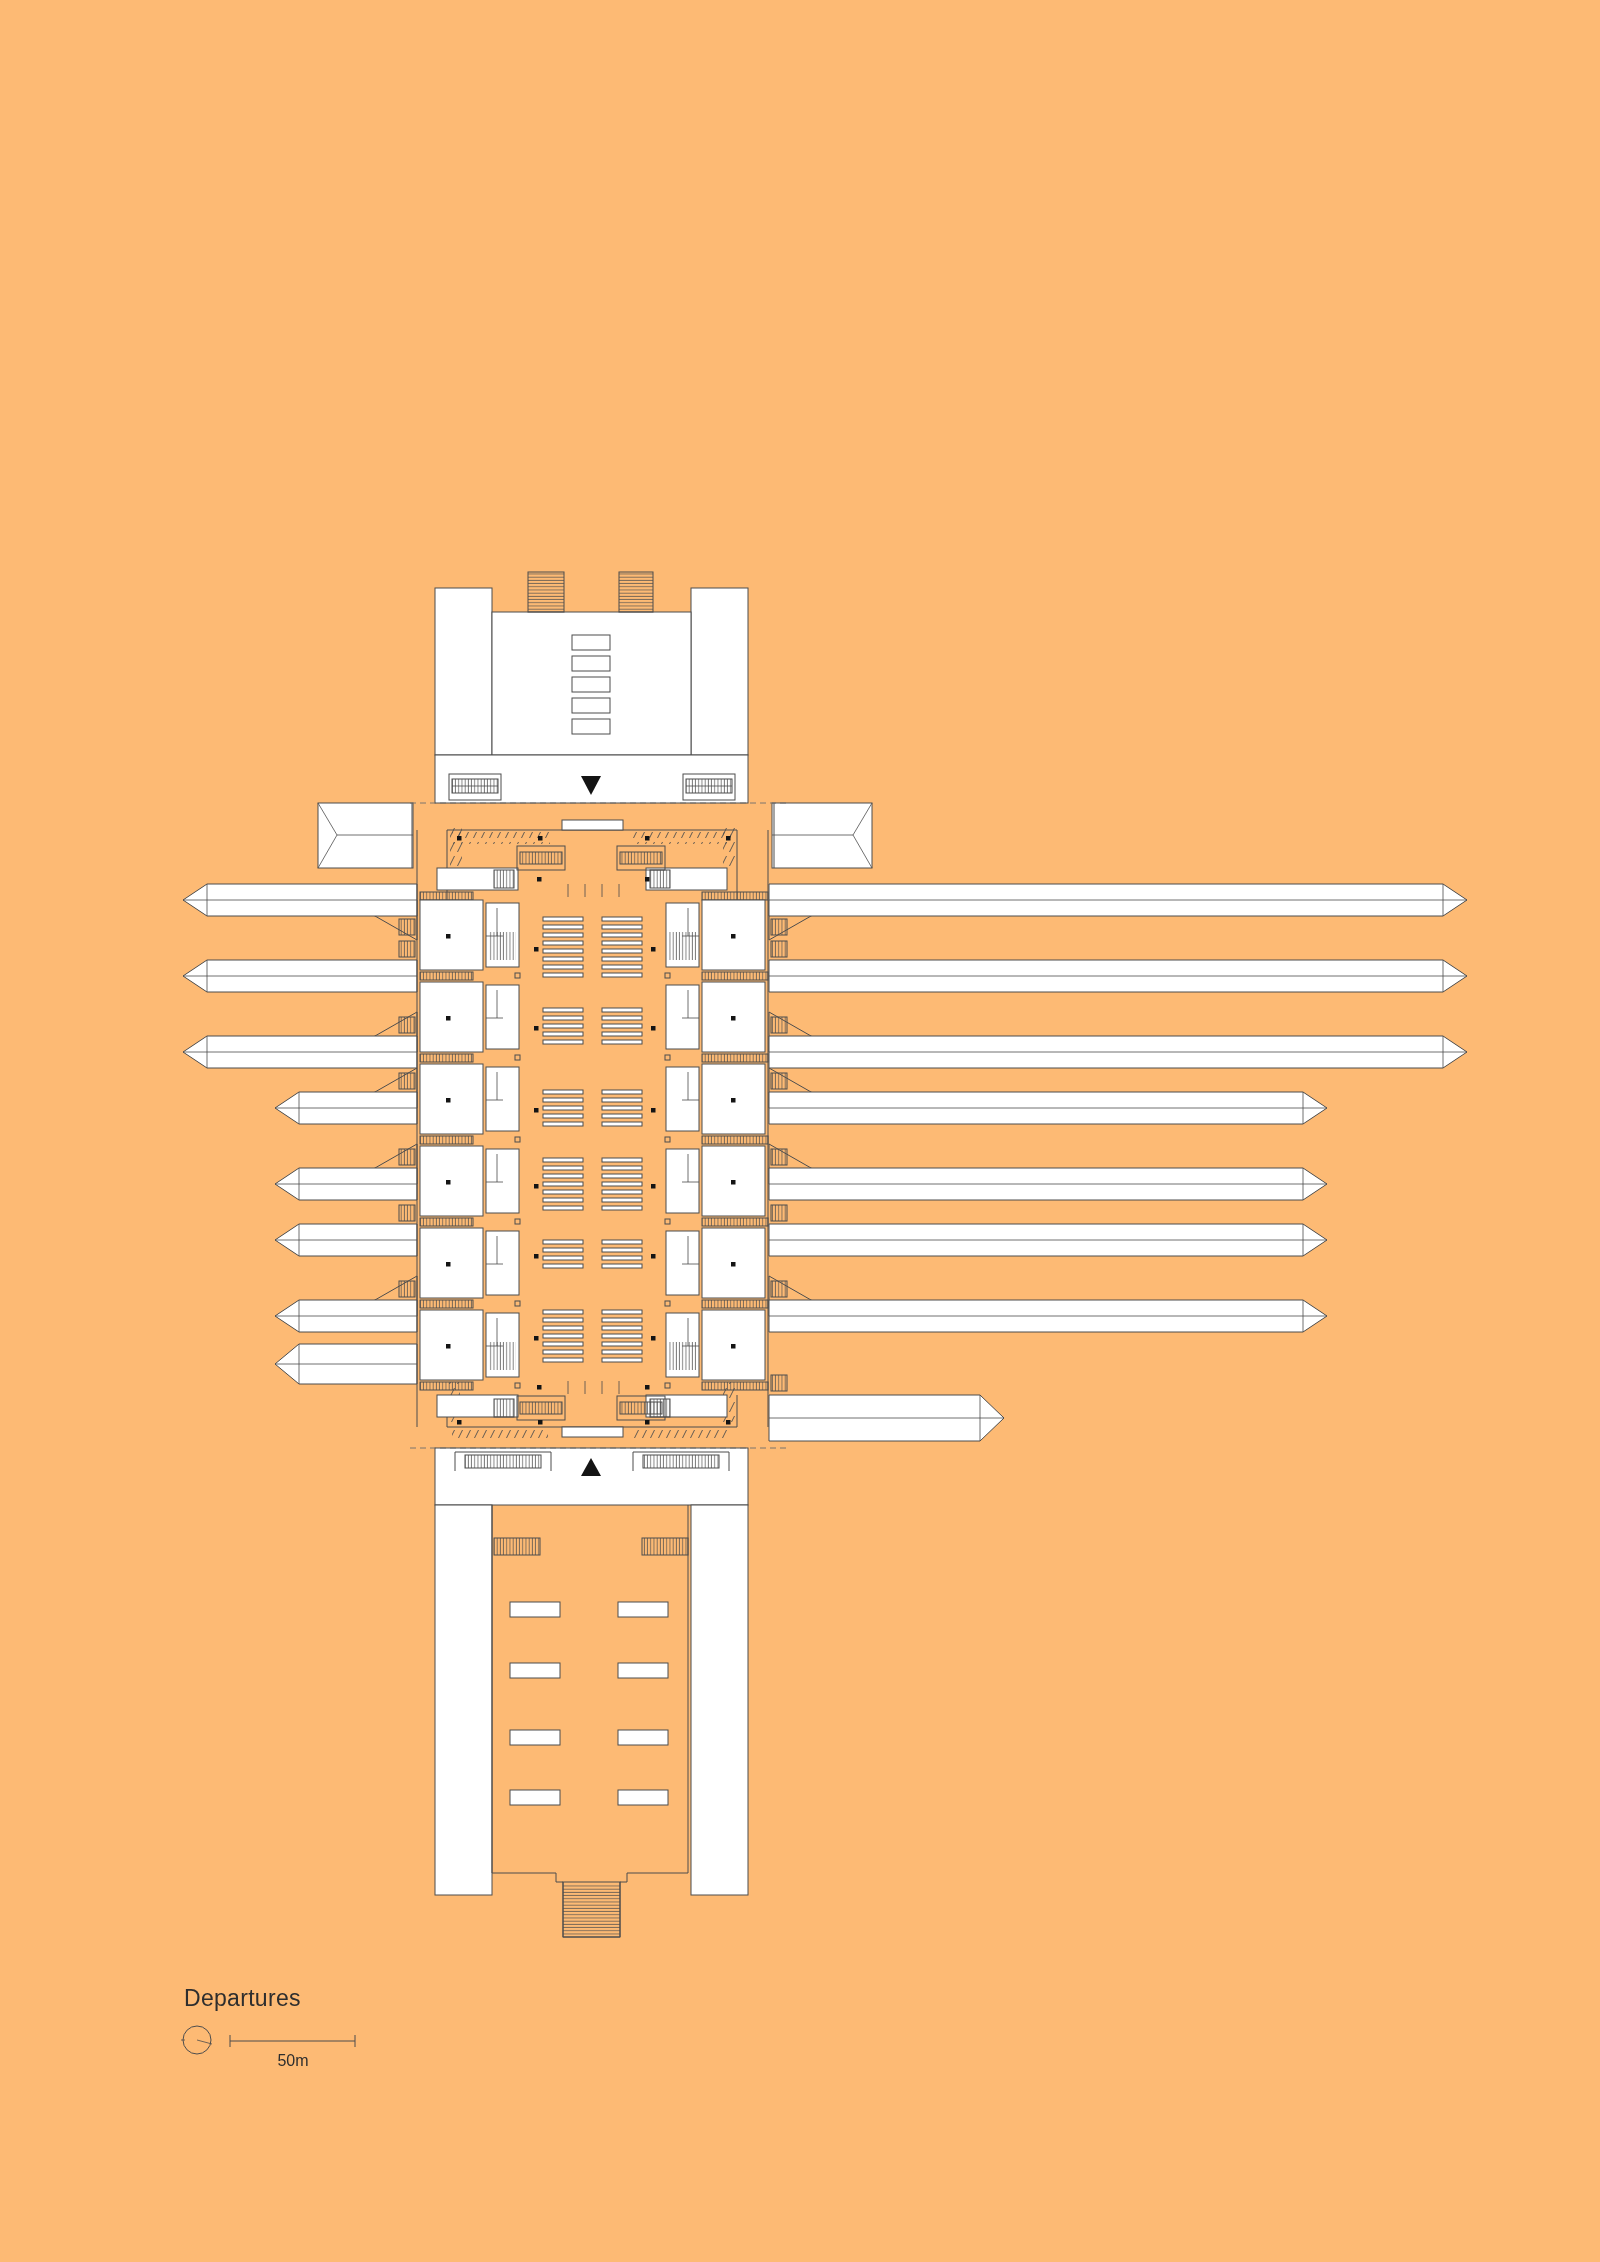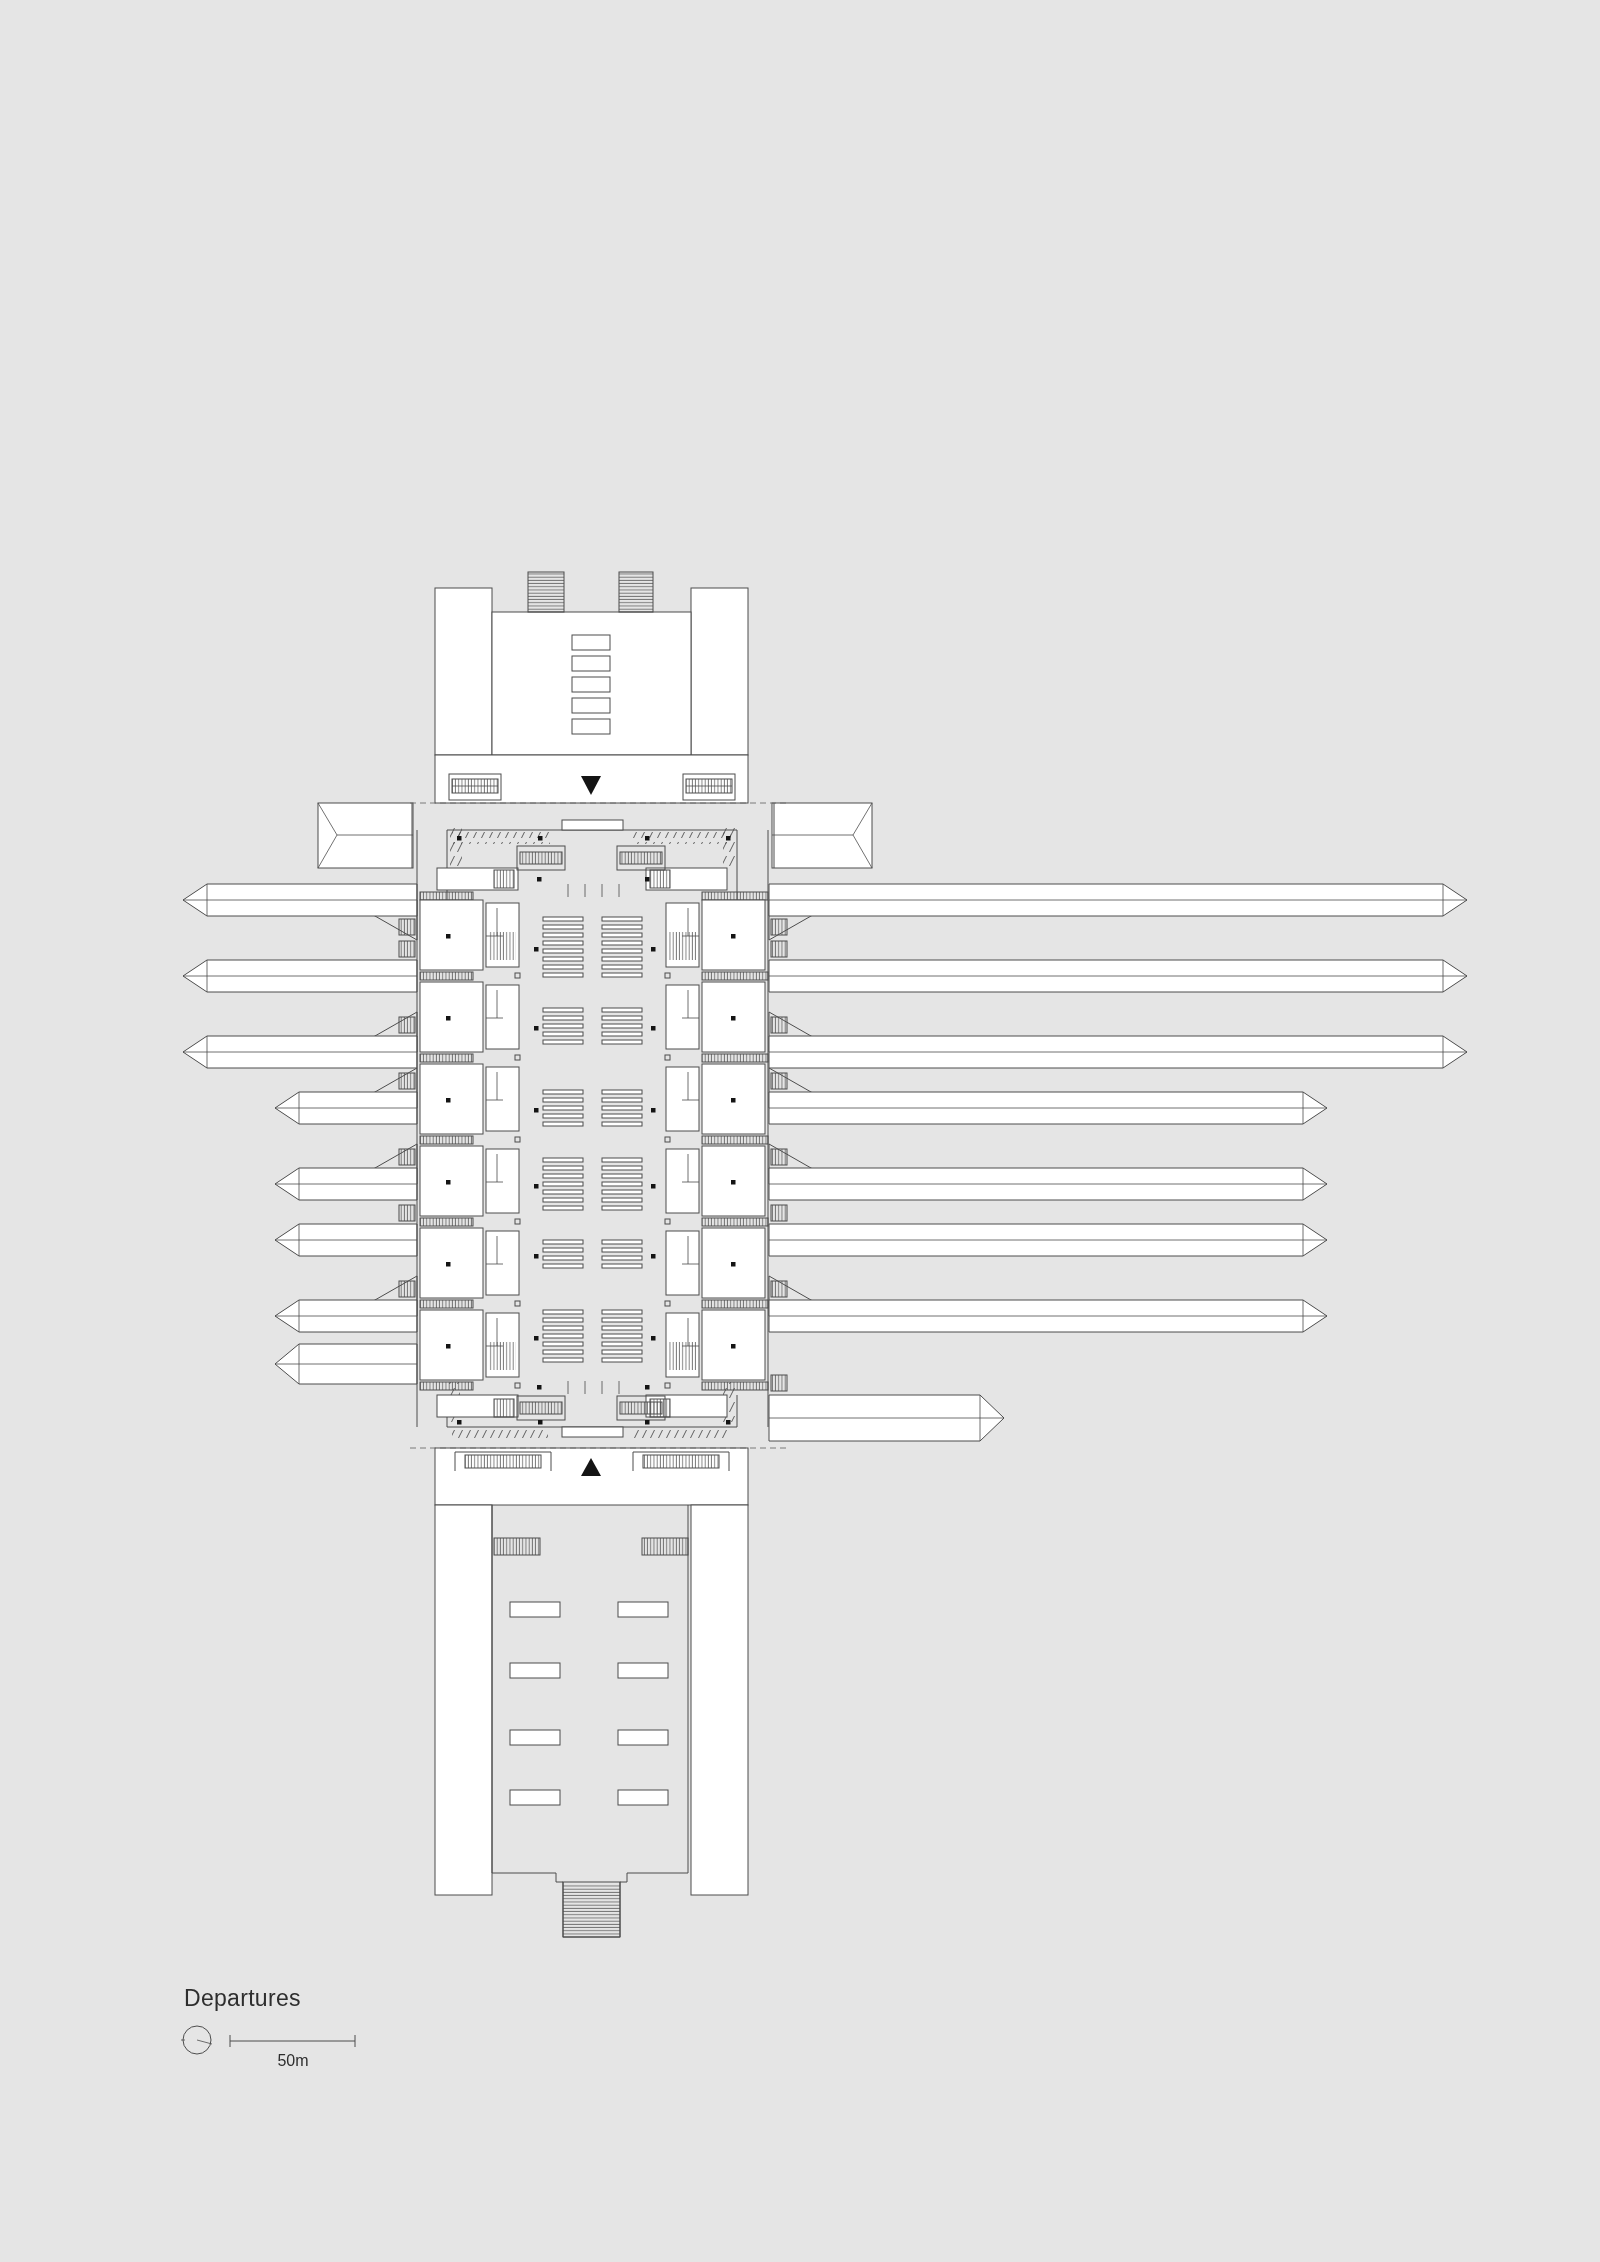--- a/index.html
+++ b/index.html
@@ -1,16 +1,16 @@
 <!DOCTYPE html>
 <html><head>
 <meta charset="utf-8">
 <style>
   html,body{margin:0;padding:0;background:#ffffff}
-  #stage{position:relative;width:1600px;height:2262px;background:#e5e5e5}
+  #stage{position:relative;width:1600px;height:2262px;background:#fdba74}
   svg{display:block}
   .w{fill:#ffffff;stroke:#4d4d4d;stroke-width:1}
   .o{fill:none;stroke:#4d4d4d;stroke-width:1}
   .t{fill:none;stroke:#4d4d4d;stroke-width:0.8}
   .k{fill:#141414;stroke:none}
   .d{fill:none;stroke:#6e6e6e;stroke-width:0.9;stroke-dasharray:6 4}
   text{font-family:"Liberation Sans","DejaVu Sans",sans-serif;fill:#2e2e2e}
   .title{font-size:23px;letter-spacing:0.3px}
   .scale{font-size:16px}
 </style>

